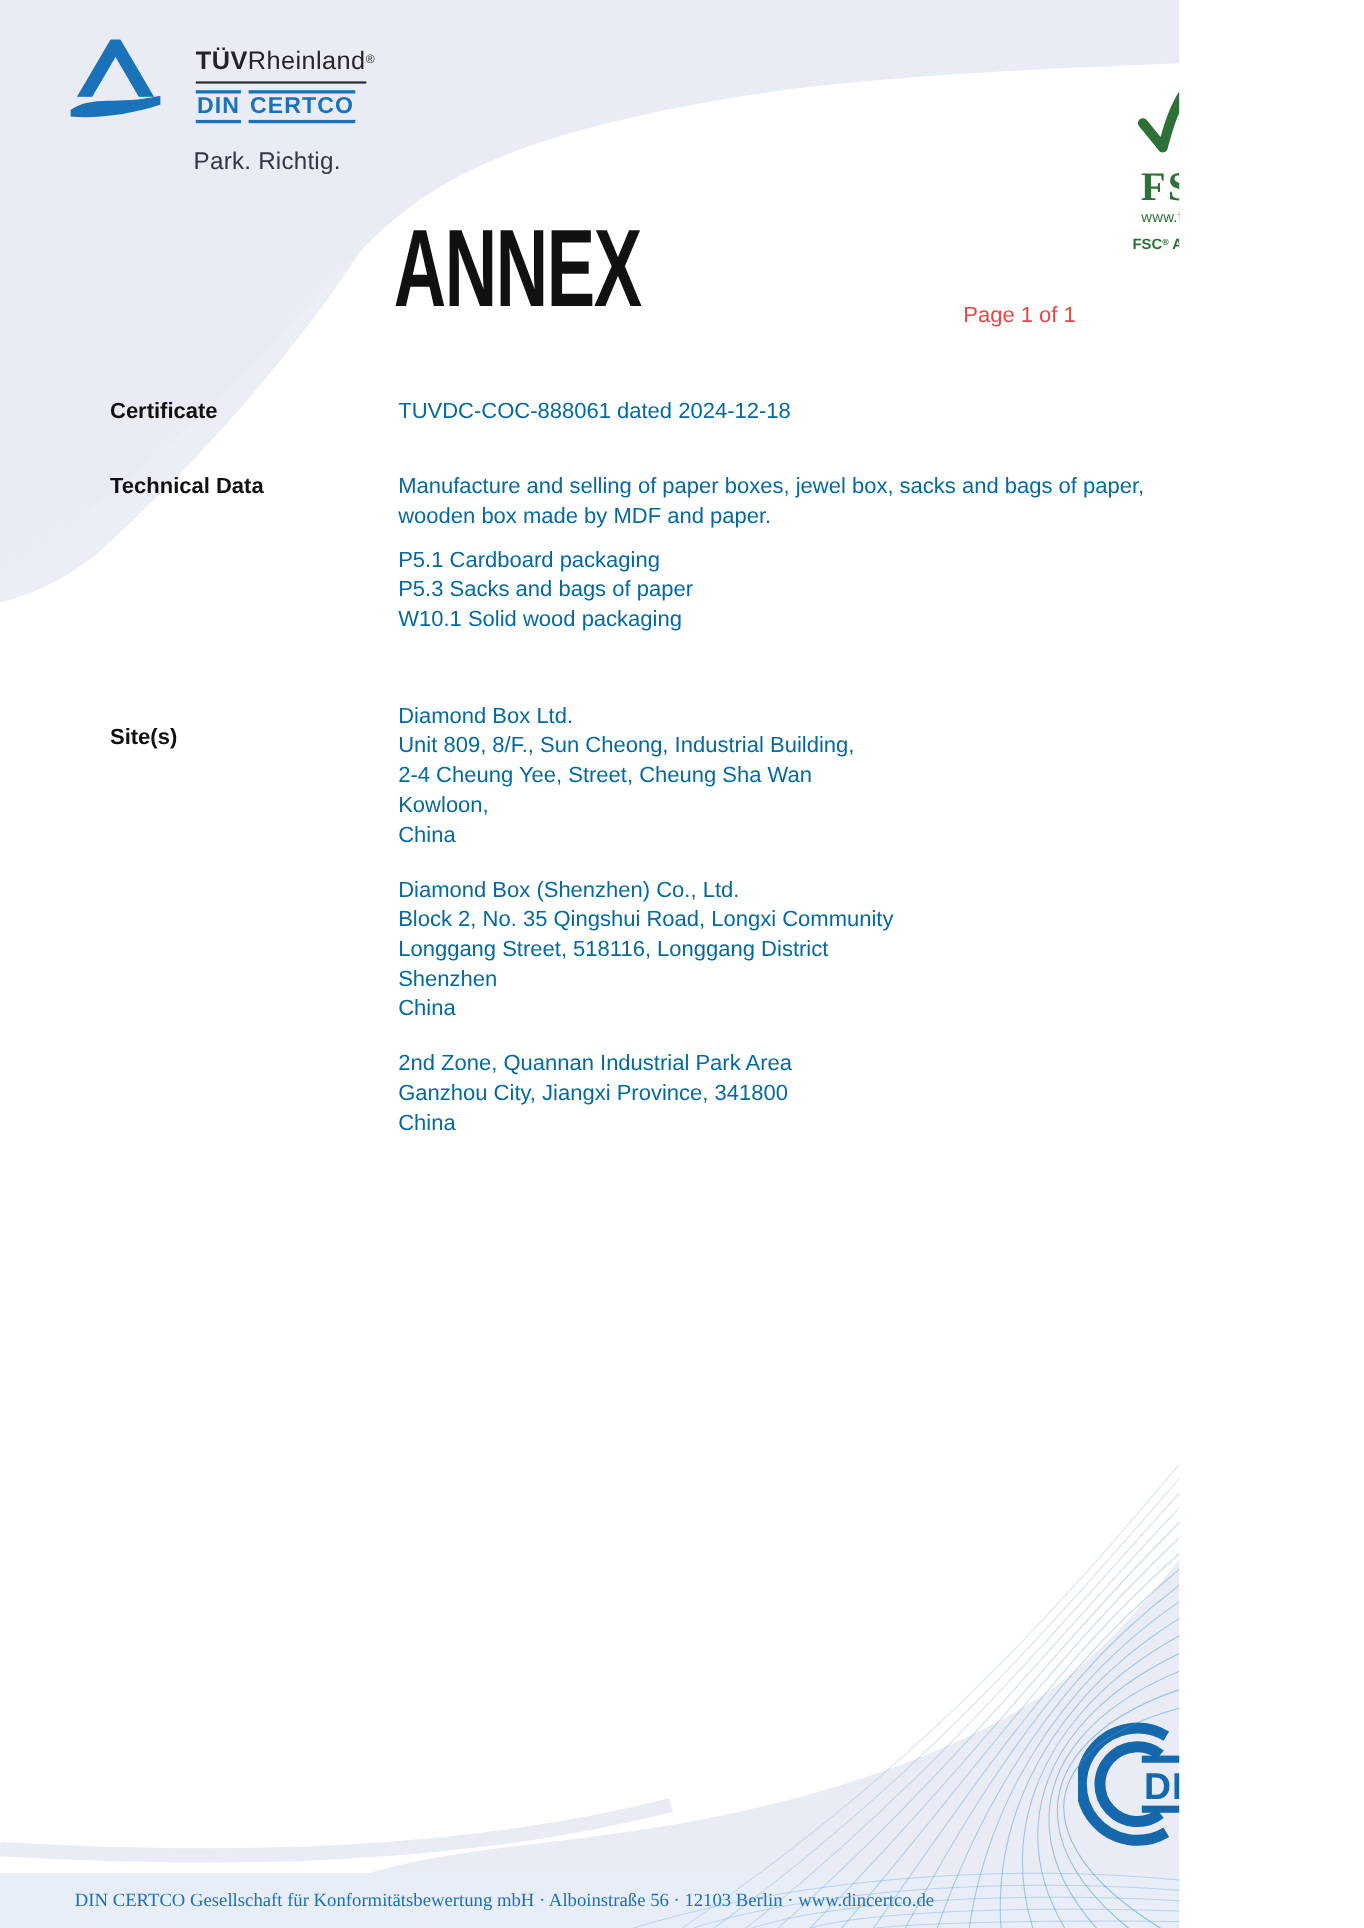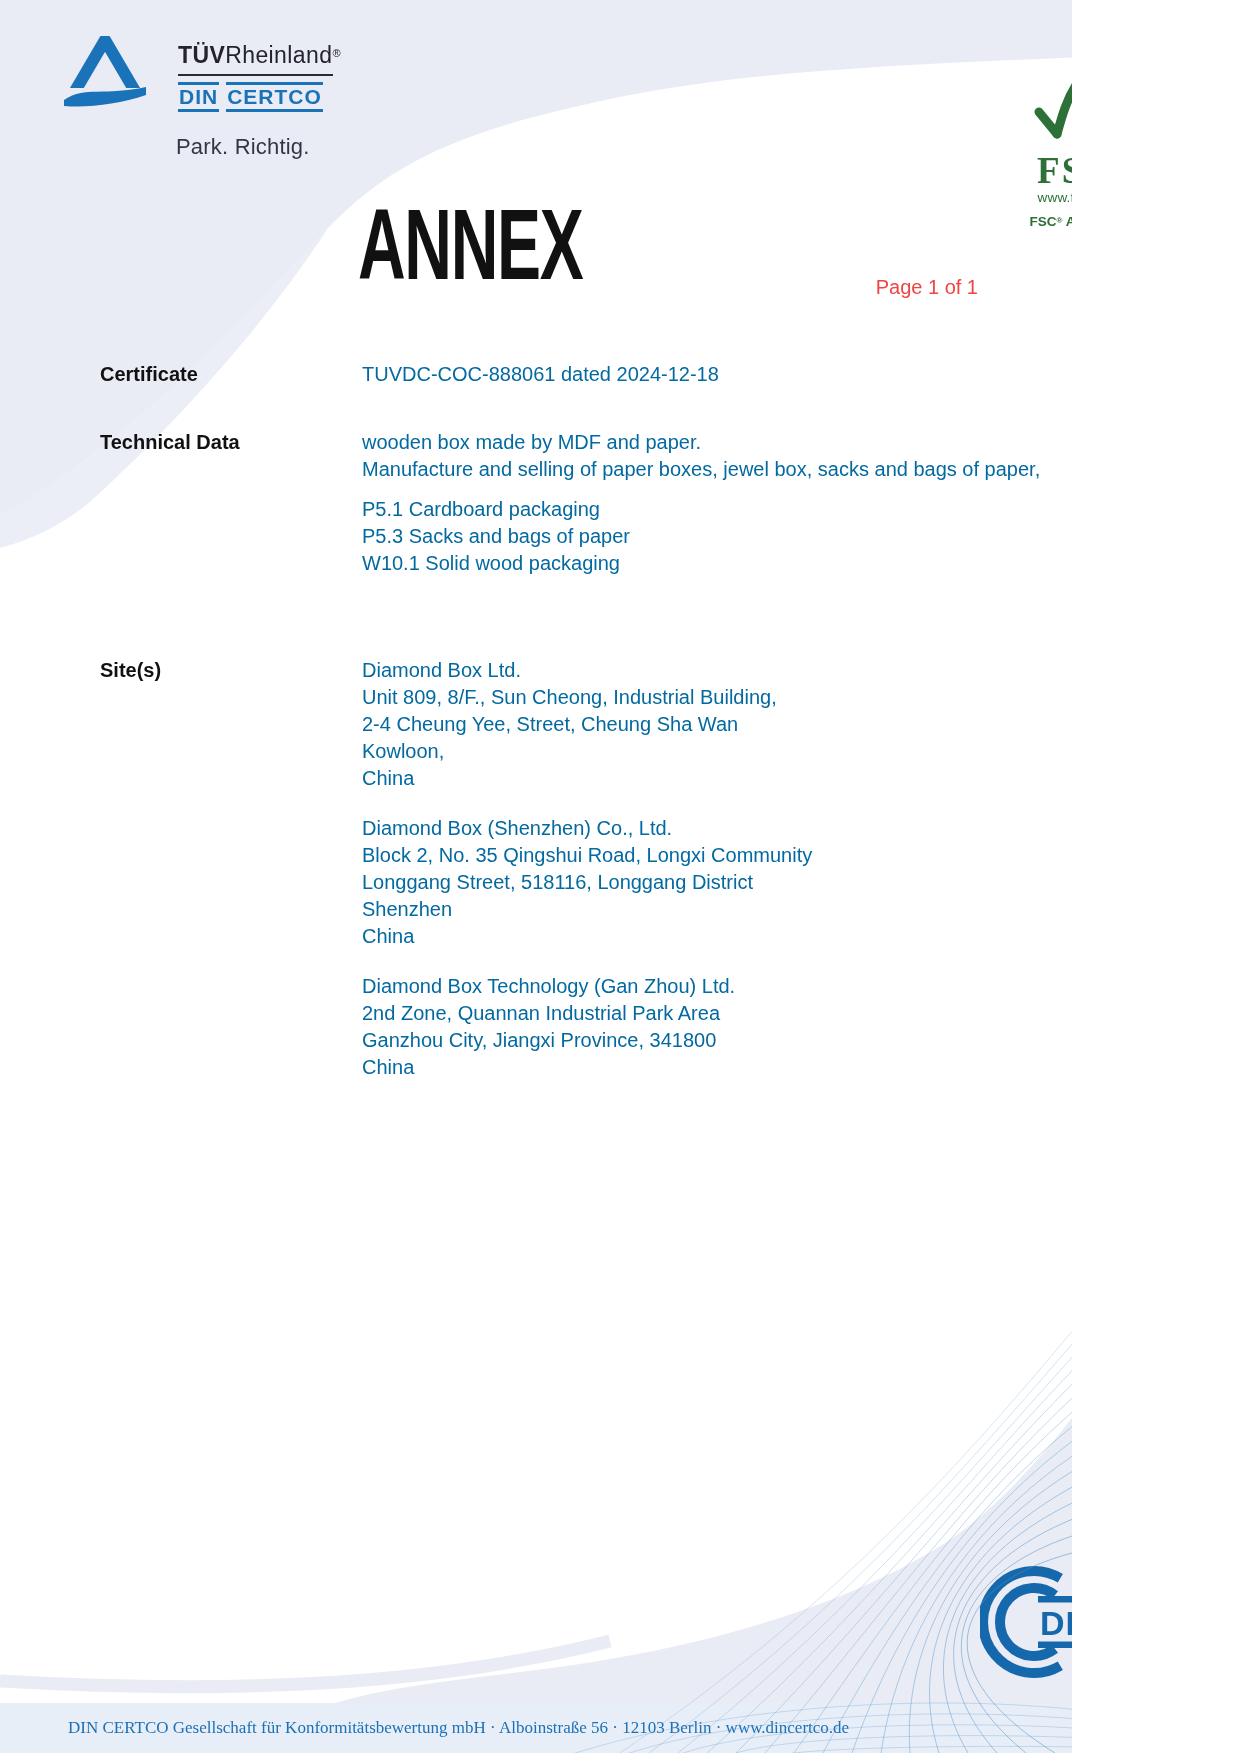--- a/index.html
+++ b/index.html
@@ -94,45 +94,44 @@
   </div>
 
   <div class="abs doc-title">ANNEX</div>
   <div class="abs page-indicator">Page 1 of 1</div>
 
   <div class="row-label" style="top:361px">Certificate</div>
   <div class="row-value" style="top:361px">TUVDC-COC-888061 dated 2024-12-18</div>
 
   <div class="row-label" style="top:429px">Technical Data</div>
   <div class="row-value" style="top:429px">
+    <div>Manufacture and selling of paper boxes, jewel box, sacks and bags of paper,</div>
     <div>wooden box made by MDF and paper.</div>
-    <div>Manufacture and selling of paper boxes, jewel box, sacks and bags of paper,</div>
     <div class="para-gap">P5.1 Cardboard packaging</div>
     <div>P5.3 Sacks and bags of paper</div>
     <div>W10.1 Solid wood packaging</div>
   </div>
 
   <div class="row-label" style="top:657px">Site(s)</div>
-  <div class="row-value" style="top:657px">
+  <div class="row-value" style="top:638px">
     <div class="site-block">
       <div>Diamond Box Ltd.</div>
       <div>Unit 809, 8/F., Sun Cheong, Industrial Building,</div>
       <div>2-4 Cheung Yee, Street, Cheung Sha Wan</div>
       <div>Kowloon,</div>
       <div>China</div>
     </div>
     <div class="site-block">
       <div>Diamond Box (Shenzhen) Co., Ltd.</div>
       <div>Block 2, No. 35 Qingshui Road, Longxi Community</div>
       <div>Longgang Street, 518116, Longgang District</div>
       <div>Shenzhen</div>
       <div>China</div>
     </div>
     <div class="site-block">
-      <div>Diamond Box Technology (Gan Zhou) Ltd.</div>
       <div>2nd Zone, Quannan Industrial Park Area</div>
       <div>Ganzhou City, Jiangxi Province, 341800</div>
       <div>China</div>
     </div>
   </div>
 
   <svg id="din-logo" class="abs" width="124" height="132" viewBox="0 0 124 132">
     <path d="M80.3,22.3 A51,51 0 1 0 80.3,109.7" fill="none" stroke="#1568ac" stroke-width="10"></path>
     <path d="M74.9,39.2 A34,34 0 1 0 74.9,92.8" fill="none" stroke="#1568ac" stroke-width="10"></path>
     <rect x="58" y="40" width="62" height="6.5" fill="#1568ac"></rect>

